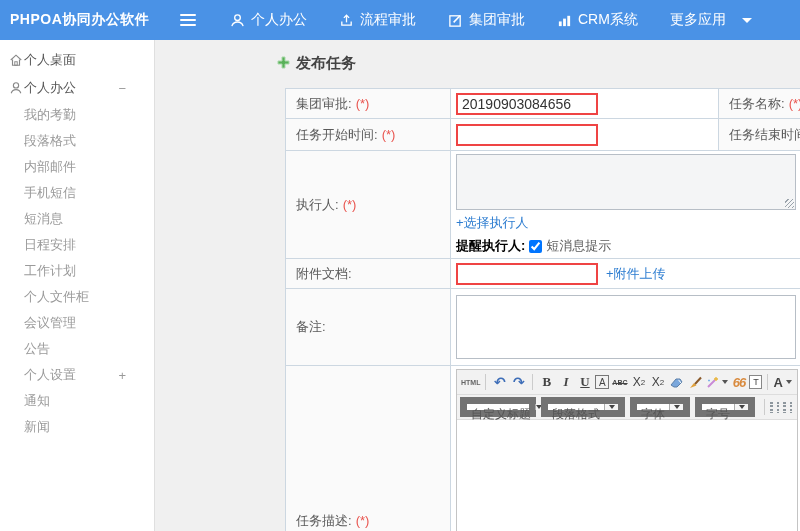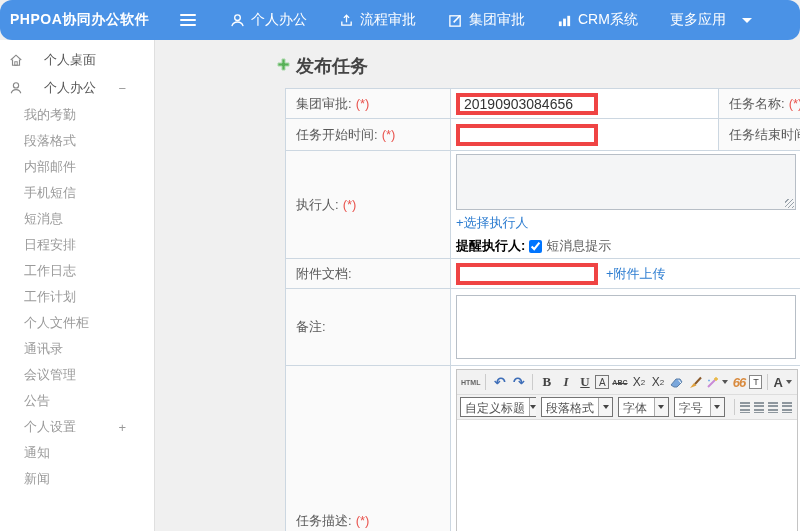--- a/index.html
+++ b/index.html
@@ -1,49 +1,49 @@
 <!DOCTYPE html>
 <html><head>
 <meta charset="utf-8">
 <style>
   * { margin:0; padding:0; box-sizing:border-box; }
   html,body { width:800px; height:531px; overflow:hidden; font-family:"Liberation Sans","DejaVu Sans",sans-serif; background:#f0f0f0; }
   #app { position:relative; width:800px; height:531px; }
 
   
-  .topbar { position:absolute; left:0; top:0; width:800px; height:40px; background:#4a92e6; display:flex; align-items:center; color:#fff;border-radius:12px; }
+  .topbar { position:absolute; left:0; top:0; width:800px; height:40px; background:#4a92e6; display:flex; align-items:center; color:#fff; }
   .logo { font-size:14px; font-weight:bold; padding-left:10px; width:180px; letter-spacing:.5px; }
   .burger { width:16px; height:12px; display:flex; flex-direction:column; justify-content:space-between; margin-right:34px; cursor:pointer; }
   .burger i { display:block; height:2px; background:#fff; border-radius:1px; }
   .nav { display:flex; align-items:center; }
   .nav-item { display:flex; align-items:center; gap:6px; font-size:14px; margin-right:32px; cursor:pointer; white-space:nowrap; }
   .nav-item svg { display:block; }
   .caret-down { width:0; height:0; border-left:5px solid transparent; border-right:5px solid transparent; border-top:5px solid #fff; margin-left:10px; }
 
   
   .sidebar { position:absolute; left:0; top:40px; width:155px; height:491px; background:#fff; border-right:1px solid #dfdfdf; padding-top:6px; overflow:hidden; }
   .side-item { position:relative; display:flex; align-items:center; cursor:pointer; }
-  .side-item.top { height:28px; padding-left:44px; font-size:13px; color:#555; }
+  .side-item.top { height:28px; padding-left:24px; font-size:13px; color:#555; }
   .side-item.sub { height:26px; padding-left:24px; font-size:13px; color:#9a9a9a; }
   .side-item .s-icon { position:absolute; left:9px; top:50%; transform:translateY(-50%); display:flex; }
   .expander { position:absolute; right:28px; top:50%; transform:translateY(-50%); color:#999; font-size:13px; }
 
   
   .main { position:absolute; left:155px; top:40px; width:645px; height:491px; background:#f0f0f0; overflow:hidden; }
   .page-title { position:absolute; left:122px; top:14px; display:flex; align-items:center; gap:6px; }
-  .page-title .t-text { font-size:18px; font-weight:bold; color:#444; }
+  .page-title .t-text { font-size:15px; font-weight:bold; color:#444; }
 
   
   .form-wrap { position:absolute; left:130px; top:48px; width:690px; }
   table.form { border-collapse:collapse; table-layout:fixed; width:680px; background:#fff; }
   table.form td { border:1px solid #ccd7e1; font-size:13px; color:#5a5a5a; vertical-align:middle; }
   td.lbl { background:#fafafa; padding-left:10px; }
   td.fld { background:#fff; padding:3px 5px; }
   .req { color:#e9544e; margin-left:4px; }
-  input.txt { height:22px; border:4px solid #ef4444; background:#fff; font-size:14px; color:#333; padding:0 4px; font-family:"Liberation Sans","DejaVu Sans",sans-serif; }
+  input.txt { height:22px; border:2px solid #ef4444; background:#fff; font-size:14px; color:#333; padding:0 4px; font-family:"Liberation Sans","DejaVu Sans",sans-serif; }
   .w140 { width:142px; }
   a.blue-link { color:#2c7cd0; text-decoration:none; font-size:13px; cursor:pointer; }
   .ta-wrap { position:relative; width:340px; }
   textarea.ta { display:block; width:340px; border:1px solid #b7bec6; resize:none; font-family:"Liberation Sans","DejaVu Sans",sans-serif; font-size:13px; padding:3px; }
   textarea.exec { height:56px; background:#f4f5f6; }
   textarea.remark { height:64px; background:#fff; }
   .rs-handle { position:absolute; right:2px; bottom:2px; width:9px; height:9px; background:repeating-linear-gradient(135deg,transparent 0 2px,#9aa3ab 2px 3px); cursor:nwse-resize; }
   .exec-link-line { margin-top:4px; }
   .remind-line { margin-top:5px; display:flex; align-items:center; gap:4px; }
   .remind-lbl { font-weight:bold; color:#000000; font-size:13px; }
@@ -61,21 +61,21 @@
   .tb.un { text-decoration:underline; }
   .tb.abox { border:1px solid #777; font-size:10px; height:14px; min-width:14px; }
   .tb.strike { font-size:7px; text-decoration:line-through; font-weight:bold; }
   .tb.arrow { color:#3e6eb8; font-weight:bold; font-size:14px; }
   .tb sup,.tb sub { font-size:8px; }
   .tb.quote { color:#d98b3f; font-weight:bold; font-style:italic; font-size:13px; letter-spacing:-1px; }
   .tb.clip { border:1px solid #888; font-size:9px; height:14px; min-width:13px; background:#fff; }
   .tb.colorA { font-weight:bold; font-size:13px; }
   .mini-caret { width:0; height:0; border-left:3px solid transparent; border-right:3px solid transparent; border-top:4px solid #555; margin-left:3px; }
   .sep { width:1px; height:16px; background:#ccc; margin:0 4px; }
-  .ed-select { display:inline-flex; align-items:stretch; height:20px; border:1px solid #737373; background:#fff; margin-right:5px; cursor:pointer; }
+  .ed-select { display:inline-flex; align-items:stretch; height:20px; border:7px solid #737373; background:#fff; margin-right:5px; cursor:pointer; }
   .ed-select .sel-txt { font-size:12px; color:#555; padding:2px 4px 0 4px; white-space:nowrap; }
   .ed-select .sel-btn { width:14px; border-left:1px solid #ababab; background:#f5f5f5; display:flex; align-items:center; justify-content:center; }
   .ed-select .sel-btn i { width:0; height:0; border-left:3px solid transparent; border-right:3px solid transparent; border-top:4px solid #444; }
   .al-icon { width:15px; height:11px; display:inline-block; margin:0 2px; background:repeating-linear-gradient(to bottom,#8e979e 0 2px,transparent 2px 3.4px); cursor:pointer; }
   .ed-content { height:252px; background:#fff; }
   .sel-w1{width:76px}.sel-w2{width:86px}.sel-w3{width:76px}.sel-w4{width:76px}
 </style>
 </head>
 <body>
 
@@ -167,30 +167,24 @@
     <div class="side-item sub">
         <span>手机短信</span>
       </div>
     <div class="side-item sub">
         <span>短消息</span>
       </div>
     <div class="side-item sub">
         <span>日程安排</span>
       </div>
     <div class="side-item sub">
-        <span>工作日志</span>
-      </div>
-    <div class="side-item sub">
         <span>工作计划</span>
       </div>
     <div class="side-item sub">
         <span>个人文件柜</span>
-      </div>
-    <div class="side-item sub">
-        <span>通讯录</span>
       </div>
     <div class="side-item sub">
         <span>会议管理</span>
       </div>
     <div class="side-item sub">
         <span>公告</span>
       </div>
     <div class="side-item sub">
       <span>个人设置</span>
       <span class="expander">+</span>

